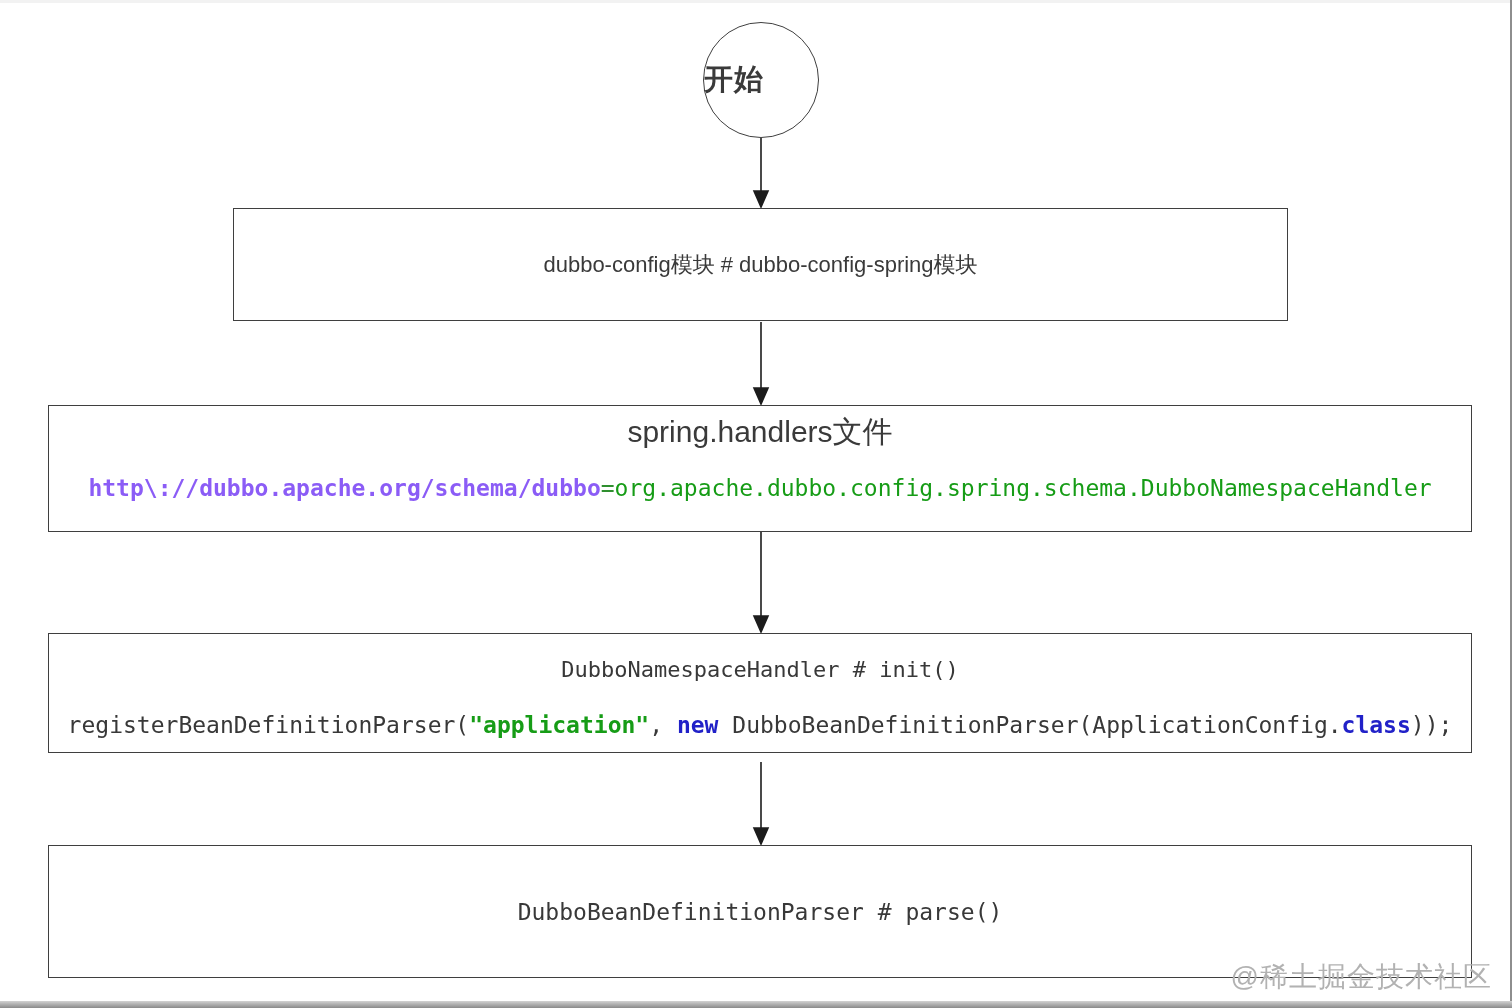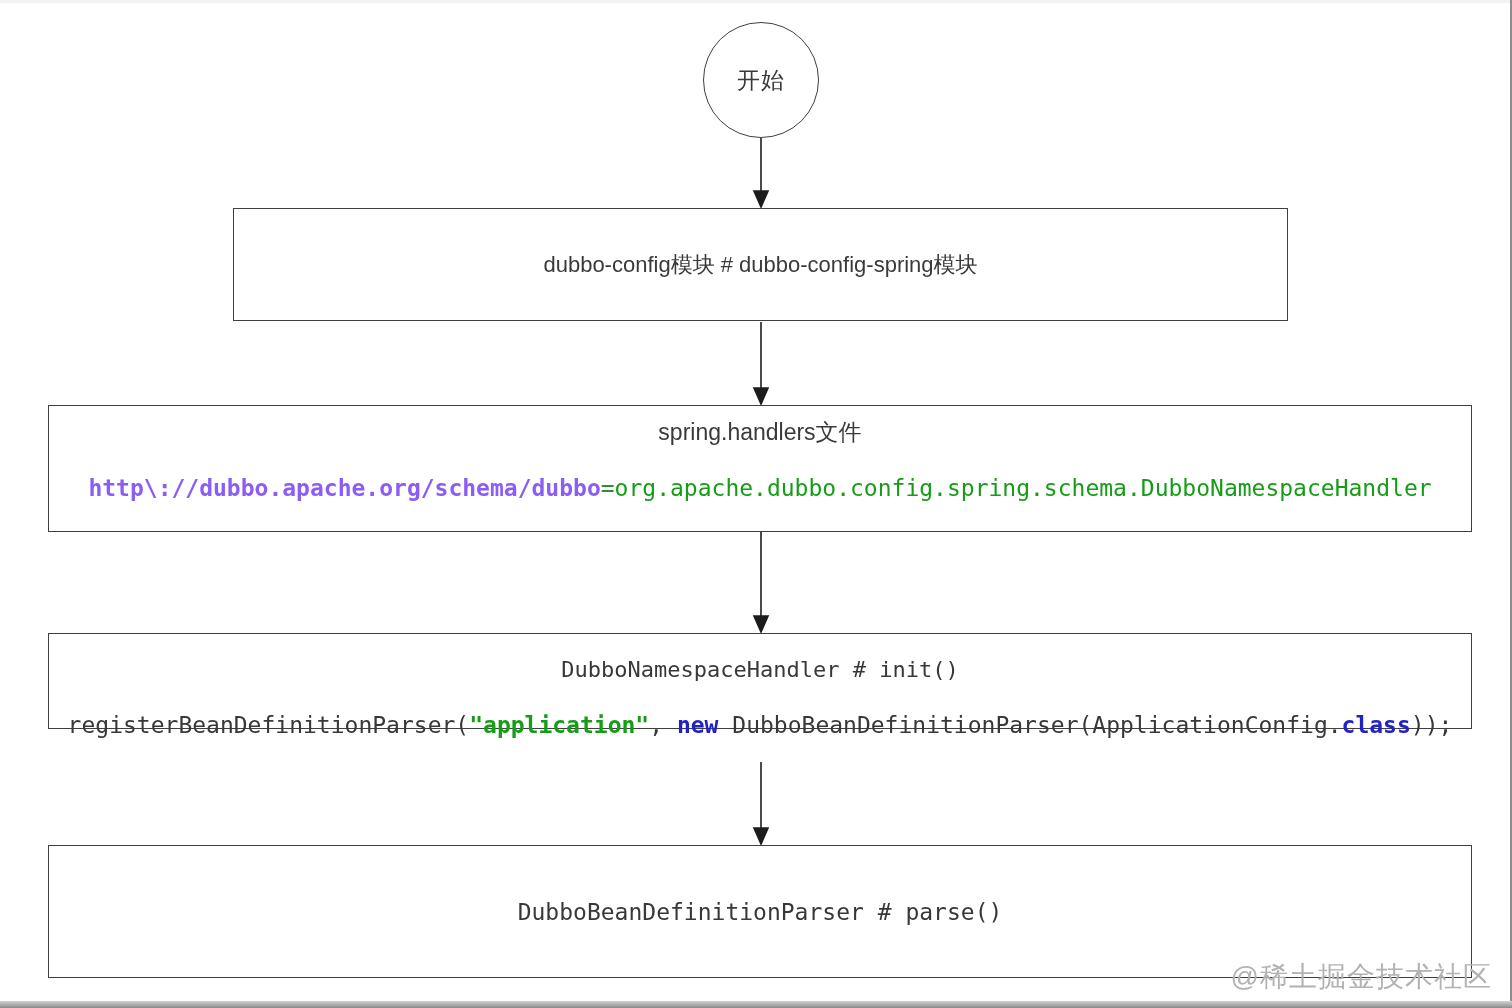--- a/index.html
+++ b/index.html
@@ -11,35 +11,35 @@
   
   .edge-top    { position: absolute; top: 0; left: 0; right: 0; height: 3px; background: #f2f2f2; }
   .edge-right  { position: absolute; top: 0; right: 0; width: 2px; bottom: 6px; background: #8e8e8e; }
   .edge-bottom { position: absolute; left: 0; right: 0; bottom: 0; height: 7px;
                  background: linear-gradient(#d2d2d2, #8a8a8a); }
 
   .node { position: absolute; background: #ffffff; border: 1.5px solid #3f3f3f; }
 
   .start-circle {
     left: 703px; top: 22px; width: 116px; height: 116px; border-radius: 50%;
-    display: flex; align-items: center; justify-content: center;
-    font-size: 23px; color: #3a3a3a; letter-spacing: 1px;
+    display: flex; align-items: center; justify-content: flex-start;
+    font-size: 29px; color: #3a3a3a; letter-spacing: 1px; font-weight: bold;
   }
 
   .box1 { left: 233px; top: 208px; width: 1055px; height: 113px;
           display: flex; flex-direction: column; align-items: center; justify-content: center; }
   .box1 .line { font-size: 22px; color: #3a3a3a; line-height: 30px; text-align: right; }
 
   .wide-box { left: 48px; top: 405px; width: 1424px; height: 127px; }
-  .box3 { top: 633px; height: 96px; }
+  .box3 { top: 633px; height: 120px; }
   .box4 { top: 845px; height: 133px; display: flex; align-items: center; justify-content: center; }
 
   .row { position: absolute; left: 0; right: 0; text-align: center; white-space: nowrap; }
 
-  .b2-title { top: 11px;  font-size: 23px; color: #3a3a3a; line-height: 30px; }
+  .b2-title { top: 11px;  font-size: 30px; color: #3a3a3a; line-height: 30px; }
   .b2-code  { top: 66px;  line-height: 32px; }
   .b3-title { top: 21px;  line-height: 30px; font-family: "DejaVu Sans Mono", "Liberation Mono", monospace;
               font-size: 22px; color: #383838; }
   .b3-code  { top: 75px;  line-height: 32px; }
 
   .code { font-family: "DejaVu Sans Mono", "Liberation Mono", monospace; font-size: 23px; }
 
   .b4-text { font-family: "DejaVu Sans Mono", "Liberation Mono", monospace;
              font-size: 23px; color: #383838; white-space: nowrap; }
 

